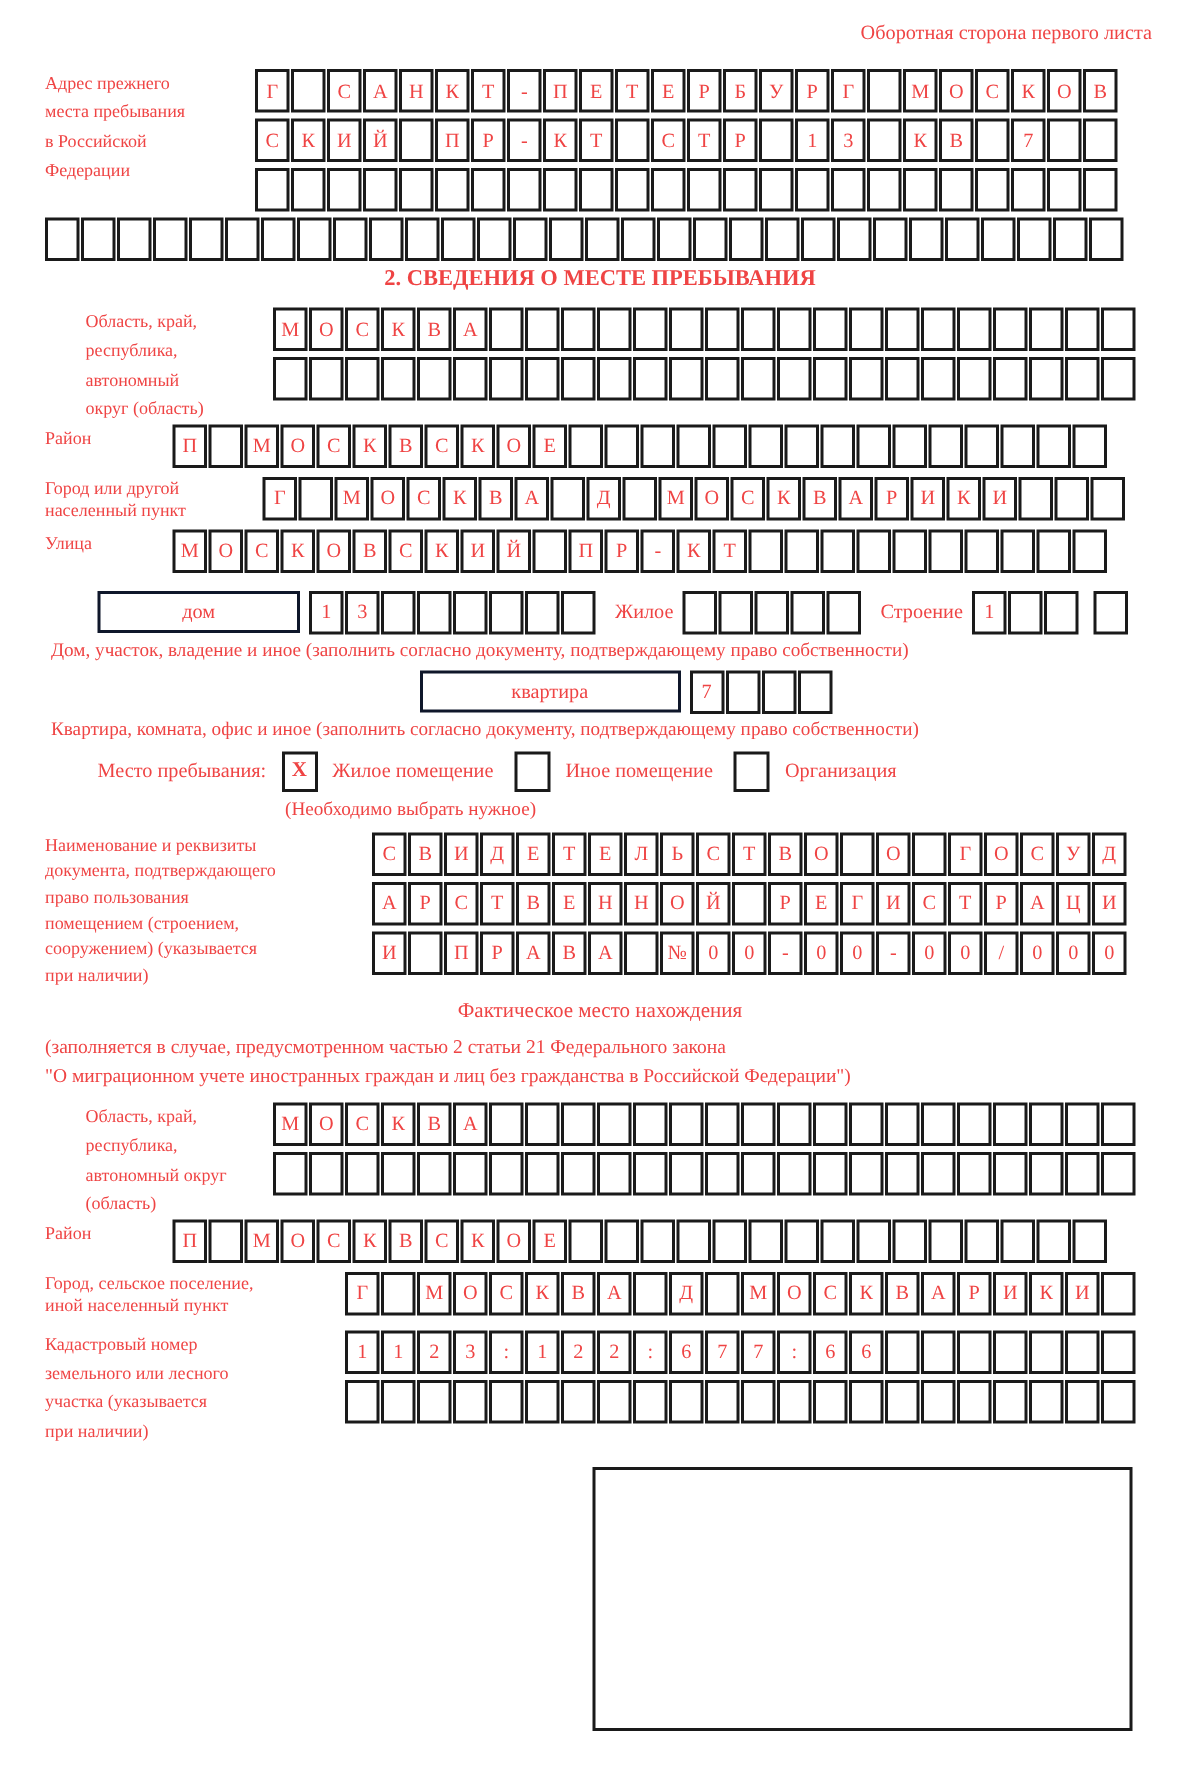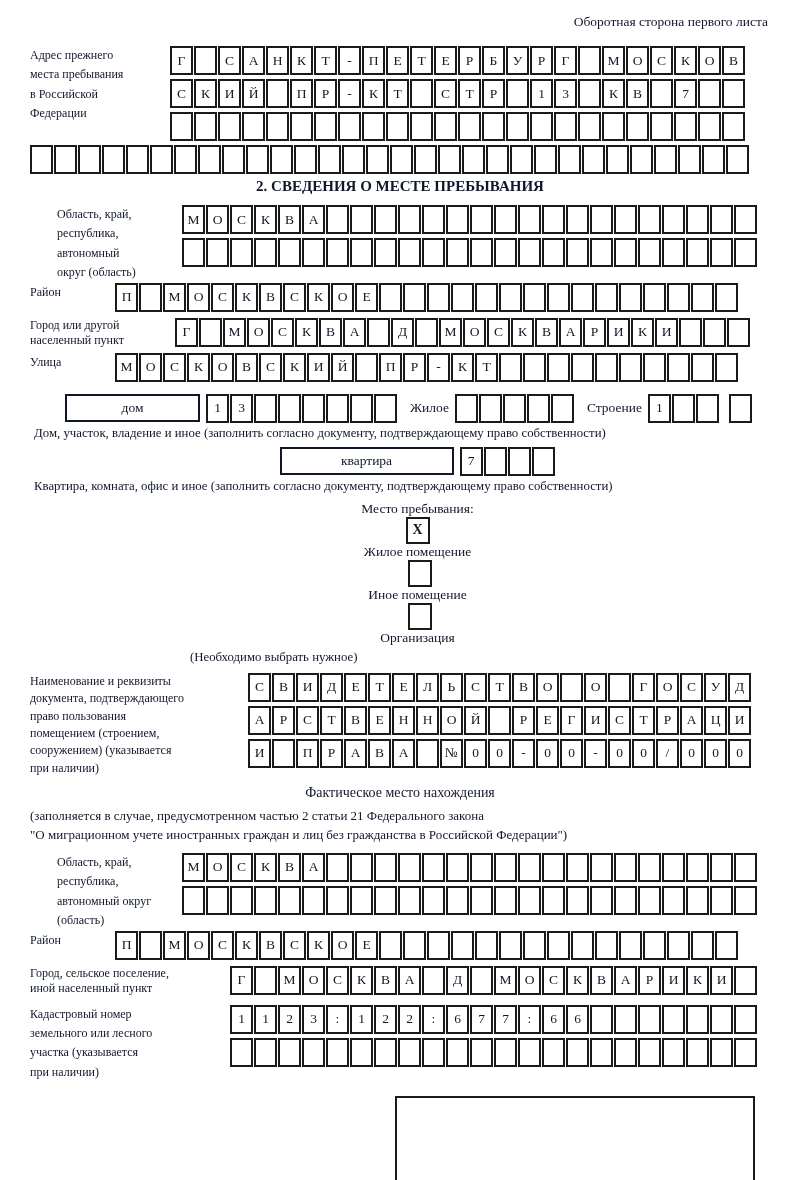--- a/index.html
+++ b/index.html
@@ -1,19 +1,19 @@
 <!DOCTYPE html>
 <html><head>
 <meta charset="utf-8">
 <style>
   html,body{margin:0;padding:0;background:#e8e8e8;}
   .page{
     position:relative;width:800px;height:1180px;margin:0 auto;background:#ffffff;
     box-sizing:border-box;padding:14px 30px 0 30px;overflow:hidden;
-    font-family:"Liberation Serif", serif;color:#0f172a;
+    font-family:"Liberation Serif", serif;color:#ef4444;
   }
   .hdr{text-align:right;font-size:13.5px;margin-bottom:16px;padding-right:2px;}
   .flexblock{display:flex;align-items:flex-start;}
   .lbl{font-size:12px;line-height:1.62;flex:0 0 auto;}
   .lbl.tight{line-height:1.45;}
   .w140{width:140px;}.w125{width:125px;margin-left:27px;}.w85{width:85px;}.w145{width:145px;}
   .w218{width:218px;}.w200{width:200px;}
   .rows{flex:1 1 auto;}
   .cellrow{display:flex;margin-bottom:4px;}
   .cellrow.inline{margin-bottom:0;}
@@ -29,21 +29,21 @@
   .title2{font-weight:normal;font-size:14px;text-align:center;margin:8px 0 6px 0;}
   .subcap{font-size:13px;text-align:left;line-height:1.45;margin-bottom:8px;}
   .houserow{display:flex;align-items:center;margin:8px 0 0 35px;}
   .labelbox{
     border:2px solid #0f172a;height:24px;display:flex;align-items:center;justify-content:center;
     font-size:13.5px;margin-right:6px;box-sizing:content-box;background:#fff;flex:0 0 auto;
   }
   .lb135{width:131px;}.lb170{width:170px;}
   .midlbl{font-size:13.5px;margin:0 6px 0 12px;}
   .gapL{margin-left:9px;}
-  .stayrow{display:flex;align-items:center;margin:7px 0 0 35px;font-size:13.5px;flex-direction:column;}
+  .stayrow{display:flex;align-items:center;margin:7px 0 0 35px;font-size:13.5px;}
   .chk{
     width:20px;height:23px;border:2px solid #1a1a1a;display:flex;align-items:center;justify-content:center;
     font-size:14px;font-weight:bold;margin:0 10px 0 14px;flex:0 0 auto;background:#fff;
   }
   .chk.first{margin-left:10px;}
   .bigbox{margin:14px 0 0 365px;width:356px;height:172px;border:2px solid #1a1a1a;background:#fff;}
   .mb2{margin-bottom:2px;} .mt6{margin-top:6px;}
 </style>
 </head>
 <body>

